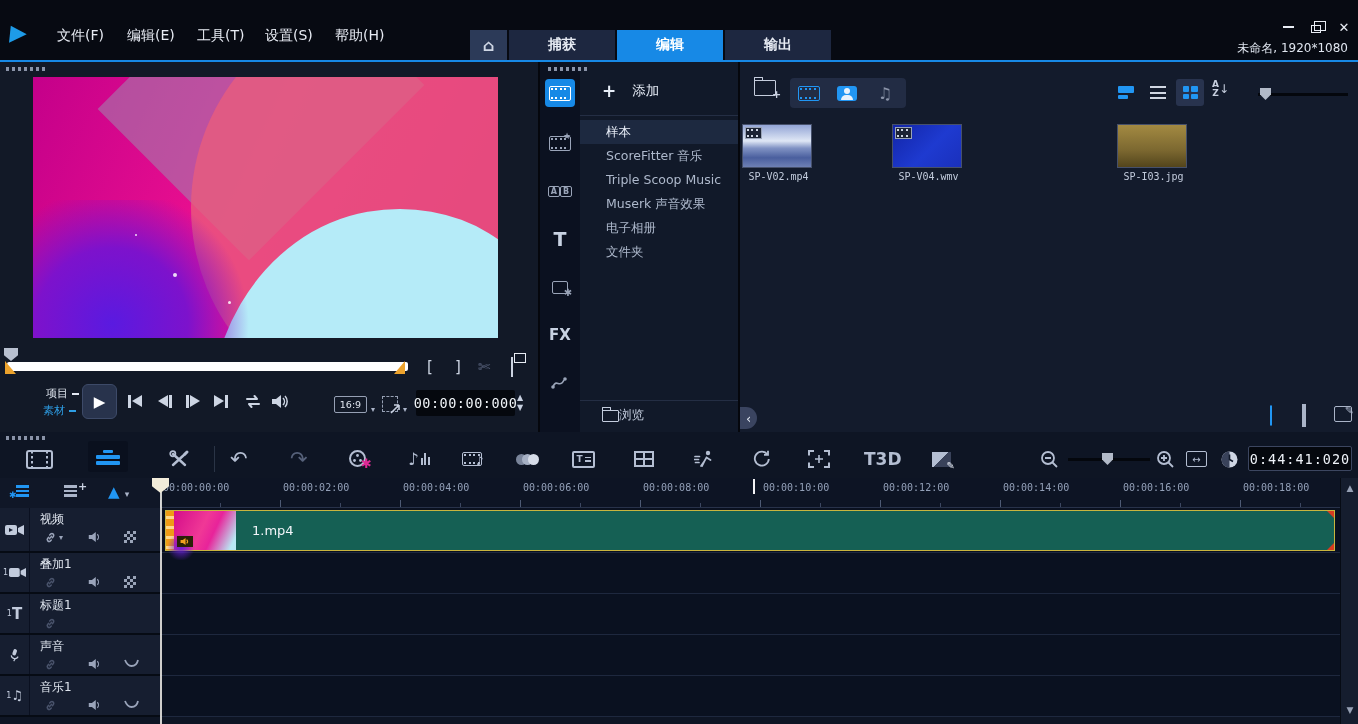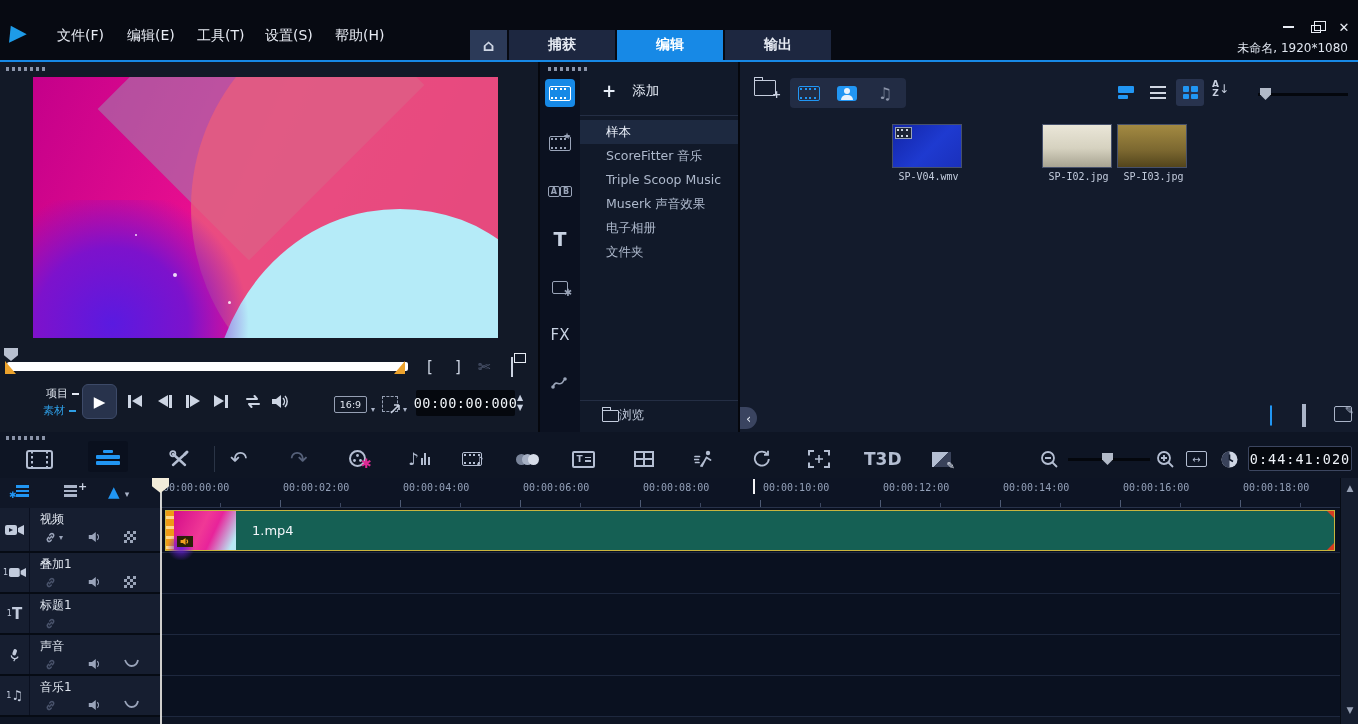--- a/index.html
+++ b/index.html
@@ -279,21 +279,21 @@
           <span>A</span>
           <span>B</span>
         </div>
       <div class="rail-ic" style="top:160px;font-size:19px;font-weight:bold;color:#c8d2e2">
           <span>T</span>
         </div>
       <div class="rail-ic" style="top:208px">
         <span style="width:16px;height:13px;border:1.5px solid currentColor;border-radius:2px;display:inline-block"></span>
         <span style="position:absolute;margin-left:16px;margin-top:10px;font-size:10px">✱</span>
       </div>
-      <div class="rail-ic" style="top:256px;font-weight:normal;font-size:15px;color:#c8d2e2">
+      <div class="rail-ic" style="top:256px;font-weight:bold;font-size:15px;color:#c8d2e2">
           <span>FX</span>
         </div>
       <div class="rail-ic" style="top:304px">
         <svg width="18" height="14" viewBox="0 0 18 14">
           <path d="M2 11C5 2 9 13 13 4" fill="none" stroke="#9aa4b8" stroke-width="1.7"></path>
           <circle cx="2" cy="11" r="1.8" fill="#9aa4b8"></circle>
             <circle cx="14" cy="3" r="1.8" fill="#9aa4b8"></circle>
         </svg>
       </div>
     </div>
@@ -361,29 +361,31 @@
 
     <div id="sort-btn">
       <span class="az">A<br>Z</span>
       <span style="font-size:12px">↓</span>
     </div>
 
     <div id="size-slider">
       <span class="slider-thumb pent" style="left:2px;top:-5px"></span>
     </div>
 
+    <div class="thumb-item" style="left:2px">
+      <div class="thumb-img t1">
+          <span class="vid-badge"></span>
+        </div>
+      <div class="thumb-label">SP-V02.mp4</div>
+    </div>
     <div class="thumb-item" style="left:152px">
       <div class="thumb-img t3">
           <span class="vid-badge"></span>
         </div>
       <div class="thumb-label">SP-V04.wmv</div>
-    </div>
-    <div class="thumb-item" style="left:302px">
-      <div class="thumb-img t5"></div>
-      <div class="thumb-label">SP-I02.jpg</div>
     </div>
     <div class="thumb-item" style="left:377px">
       <div class="thumb-img t6"></div>
       <div class="thumb-label">SP-I03.jpg</div>
     </div>
 
     <div class="libfoot" style="left:530px">
       <span class="film-ic" style="color:#2196f3;width:24px;height:16px"></span>
     </div>
     <div class="libfoot" style="left:562px">

